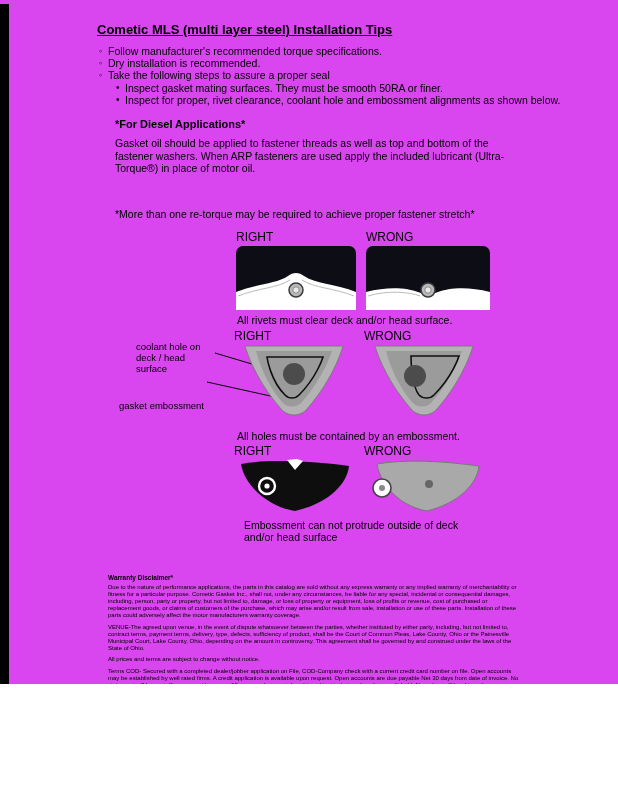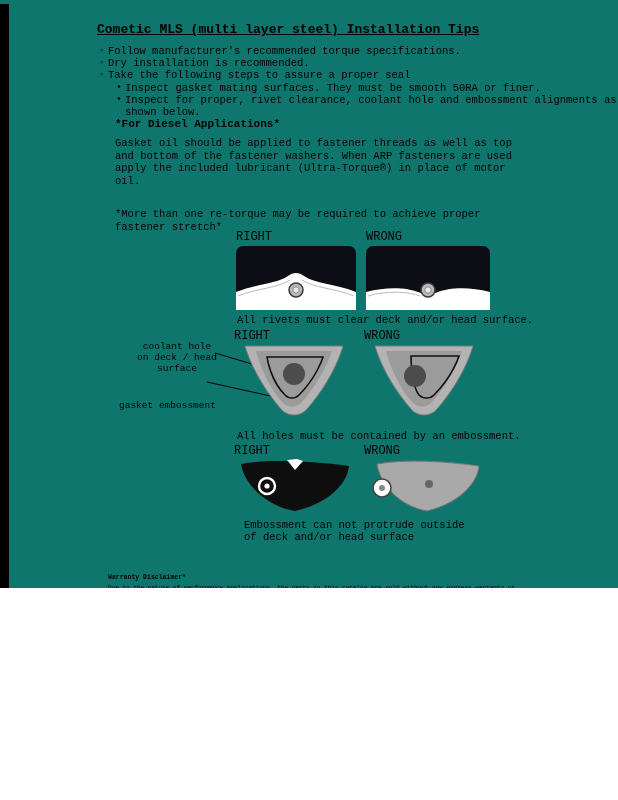--- a/index.html
+++ b/index.html
@@ -1,35 +1,35 @@
 <!DOCTYPE html>
 <html><head>
 <meta charset="utf-8">
 <style>
   html,body{margin:0;padding:0;background:#fff;}
-  .page{position:relative;width:618px;height:588px;background:#0f766e;overflow:hidden;
-        font-family:Liberation Mono, monospace;color:#000;}
+  .page{position:relative;width:618px;height:684px;background:#d946ef;overflow:hidden;
+        font-family:Liberation Sans, sans-serif;color:#000;}
   .left-bar{position:absolute;left:0;top:4px;width:9px;height:792px;background:#000;}
   .title{position:absolute;left:97px;top:22px;font-size:13px;font-weight:bold;text-decoration:underline;}
   .bullets{position:absolute;left:99px;top:45px;font-size:10.5px;line-height:12.2px;}
   .b-item{display:flex;}
   .b-marker{width:9px;flex:0 0 9px;font-size:9px;line-height:12.2px;}
   .sub{margin-left:17px;}
   .sub .b-marker{font-size:10px;}
   .diesel-heading{position:absolute;left:115px;top:118px;font-size:11px;font-weight:bold;}
   .para{position:absolute;font-size:10.5px;line-height:12.6px;}
   .p1{left:115px;top:137px;width:398px;}
   .p2{left:115px;top:169px;width:384px;}
   .note{left:115px;top:208px;width:420px;}
   .dlabel{position:absolute;width:120px;text-align:left;font-size:12px;}
   .dimg{position:absolute;}
   .dimg svg{display:block;width:100%;height:100%;}
   .caption{position:absolute;font-size:10.5px;line-height:12px;}
   .small-label{position:absolute;font-size:9.5px;line-height:10.8px;}
-  .coolant-label{left:136px;top:342px;width:82px;text-align:center;}
+  .coolant-label{left:136px;top:342px;width:82px;text-align:left;}
   .embossment-label{left:119px;top:375px;margin-top:26px;}
   .leader{position:absolute;left:205px;top:345px;width:95px;height:62px;}
   .legal{position:absolute;left:108px;top:574px;width:412px;font-size:6px;line-height:7px;}
   .legal-heading{font-size:6.5px;font-weight:bold;margin-bottom:3px;}
   .lp{margin-bottom:4.5px;}
   .lp-tight{margin-bottom:1px;}
   .footer-code{position:absolute;left:388px;top:758px;font-size:11px;}
 </style>
 </head>
 <body>

